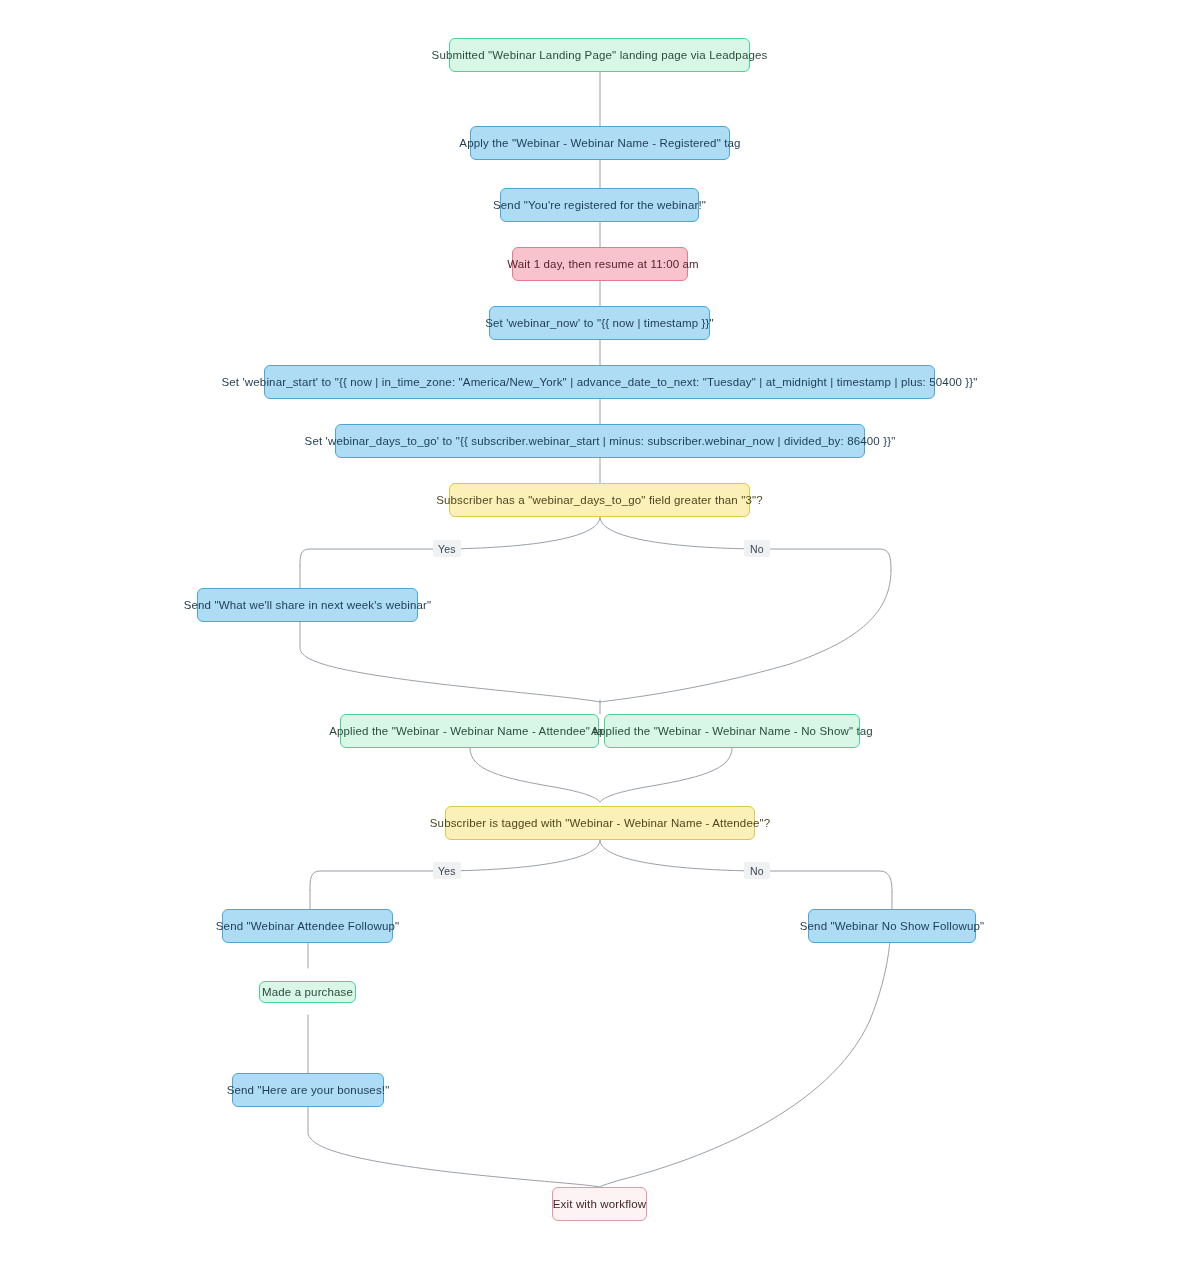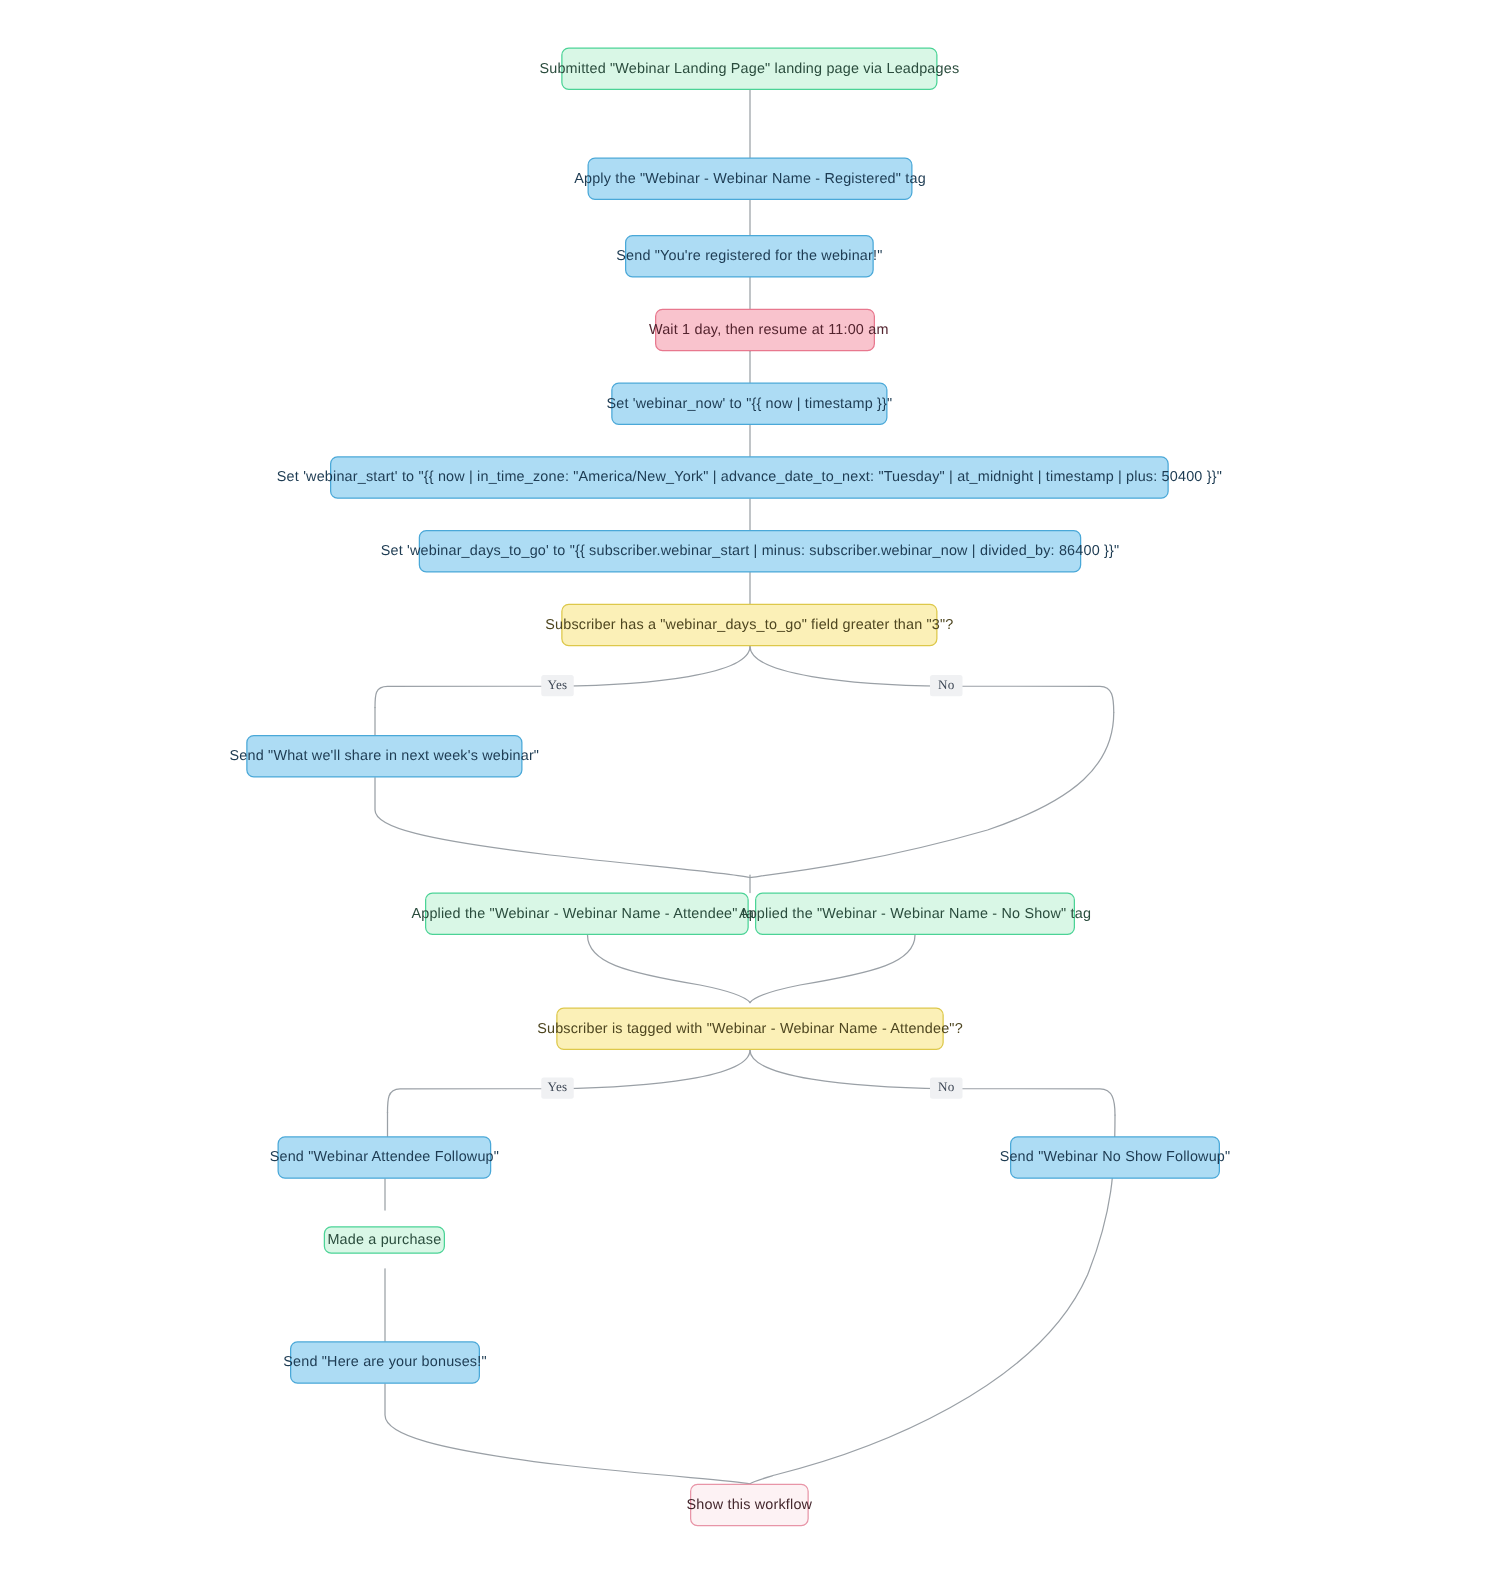--- a/index.html
+++ b/index.html
@@ -77,21 +77,20 @@
     justify-content: center;
     background: #f0f1f3;
     color: #3c4654;
     font-size: 10.5px;
     letter-spacing: 0.2px;
     border-radius: 2px;
     height: 17px;
     min-width: 26px;
     padding: 0 5px;
     z-index: 3;
-    font-family: Liberation Serif, serif;
   }
 </style>
 </head>
 <body>
 
 <div id="canvas" style="width: 1200px; height: 1272px; background: rgb(255, 255, 255);">
   <svg id="edges" viewBox="0 0 1200 1272" xmlns="http://www.w3.org/2000/svg">
       <path d="M 600 72 L 600 126" fill="none" stroke="#9aa0a6" stroke-width="1" stroke-linecap="round"></path>
       <path d="M 600 160 L 600 188" fill="none" stroke="#9aa0a6" stroke-width="1" stroke-linecap="round"></path>
       <path d="M 600 222 L 600 247" fill="none" stroke="#9aa0a6" stroke-width="1" stroke-linecap="round"></path>
@@ -111,31 +110,31 @@
       <path d="M 600 840 C 600 862 680 870 756 871 L 880 871 C 890 871 892 880 892 892" fill="none" stroke="#9aa0a6" stroke-width="1" stroke-linecap="round"></path>
       <path d="M 310 890 L 310 909" fill="none" stroke="#9aa0a6" stroke-width="1" stroke-linecap="round"></path>
       <path d="M 308 943 L 308 968" fill="none" stroke="#9aa0a6" stroke-width="1" stroke-linecap="round"></path>
       <path d="M 308 1015 L 308 1073" fill="none" stroke="#9aa0a6" stroke-width="1" stroke-linecap="round"></path>
       <path d="M 308 1107 L 308 1132 C 308 1148 350 1160 450 1172 C 530 1181 585 1184 600 1187" fill="none" stroke="#9aa0a6" stroke-width="1" stroke-linecap="round"></path>
       <path d="M 892 892 C 892 935 890 970 870 1020 C 830 1110 700 1160 620 1180 C 610 1183 603 1185 600 1187" fill="none" stroke="#9aa0a6" stroke-width="1" stroke-linecap="round"></path>
     </svg>
 <div class="node trigger" style="left: 449px; top: 38px; width: 301px; height: 34px;">Submitted "Webinar Landing Page" landing page via Leadpages</div>
     <div class="node action" style="left: 470px; top: 126px; width: 260px; height: 34px;">Apply the "Webinar - Webinar Name - Registered" tag</div>
     <div class="node action" style="left: 500px; top: 188px; width: 199px; height: 34px;">Send "You're registered for the webinar!"</div>
-    <div class="node delay" style="left: 524px; top: 247px; width: 176px; height: 34px; padding-left: 20px;">Wait 1 day, then resume at 11:00 am</div>
+    <div class="node delay" style="left: 512px; top: 247px; width: 176px; height: 34px; padding-left: 20px;">Wait 1 day, then resume at 11:00 am</div>
     <div class="node action" style="left: 489px; top: 306px; width: 221px; height: 34px;">Set 'webinar_now' to "{{ now | timestamp }}"</div>
     <div class="node action" style="left: 264px; top: 365px; width: 671px; height: 34px;">Set 'webinar_start' to "{{ now | in_time_zone: "America/New_York" | advance_date_to_next: "Tuesday" | at_midnight | timestamp | plus: 50400 }}"</div>
     <div class="node action" style="left: 335px; top: 424px; width: 530px; height: 34px;">Set 'webinar_days_to_go' to "{{ subscriber.webinar_start | minus: subscriber.webinar_now | divided_by: 86400 }}"</div>
     <div class="node condition" style="left: 449px; top: 483px; width: 301px; height: 34px;">Subscriber has a "webinar_days_to_go" field greater than "3"?</div>
     <div class="node action" style="left: 197px; top: 588px; width: 221px; height: 34px;">Send "What we'll share in next week's webinar"</div>
     <div class="node trigger" style="left: 340px; top: 714px; width: 259px; height: 34px;">Applied the "Webinar - Webinar Name - Attendee" tag</div>
     <div class="node trigger" style="left: 604px; top: 714px; width: 256px; height: 34px;">Applied the "Webinar - Webinar Name - No Show" tag</div>
     <div class="node condition" style="left: 445px; top: 806px; width: 310px; height: 34px;">Subscriber is tagged with "Webinar - Webinar Name - Attendee"?</div>
     <div class="node action" style="left: 222px; top: 909px; width: 171px; height: 34px;">Send "Webinar Attendee Followup"</div>
     <div class="node action" style="left: 808px; top: 909px; width: 168px; height: 34px;">Send "Webinar No Show Followup"</div>
     <div class="node trigger" style="left: 259px; top: 981px; width: 97px; height: 22px;">Made a purchase</div>
     <div class="node action" style="left: 232px; top: 1073px; width: 152px; height: 34px;">Send "Here are your bonuses!"</div>
-    <div class="node exit" style="left: 552px; top: 1187px; width: 95px; height: 34px;">Show this workflow</div>
+    <div class="node exit" style="left: 552px; top: 1187px; width: 95px; height: 34px;">Exit with workflow</div>
     <div class="edge-label" style="left: 433px; top: 540px; background: rgb(240, 241, 243);">Yes</div>
     <div class="edge-label" style="left: 744px; top: 540px; background: rgb(240, 241, 243);">No</div>
     <div class="edge-label" style="left: 433px; top: 862px; background: rgb(240, 241, 243);">Yes</div>
     <div class="edge-label" style="left: 744px; top: 862px; background: rgb(240, 241, 243);">No</div>
   </div>
 
 </body></html>

